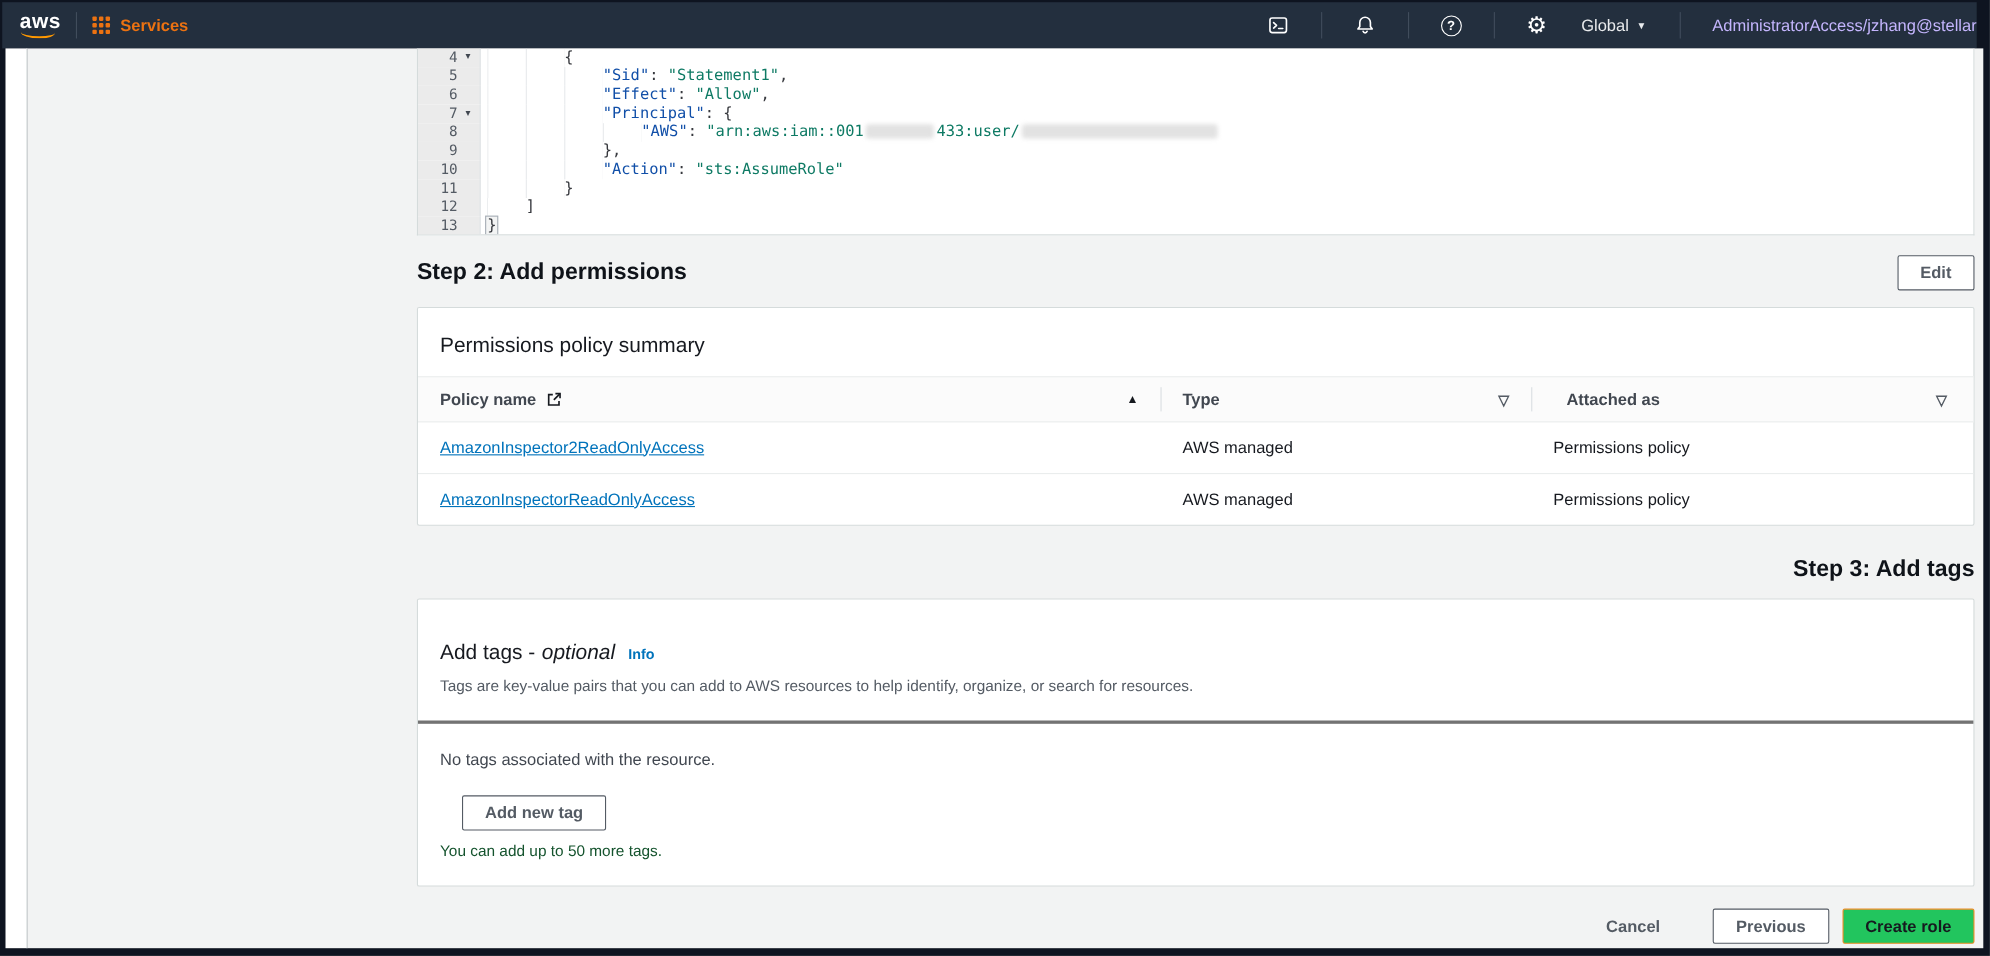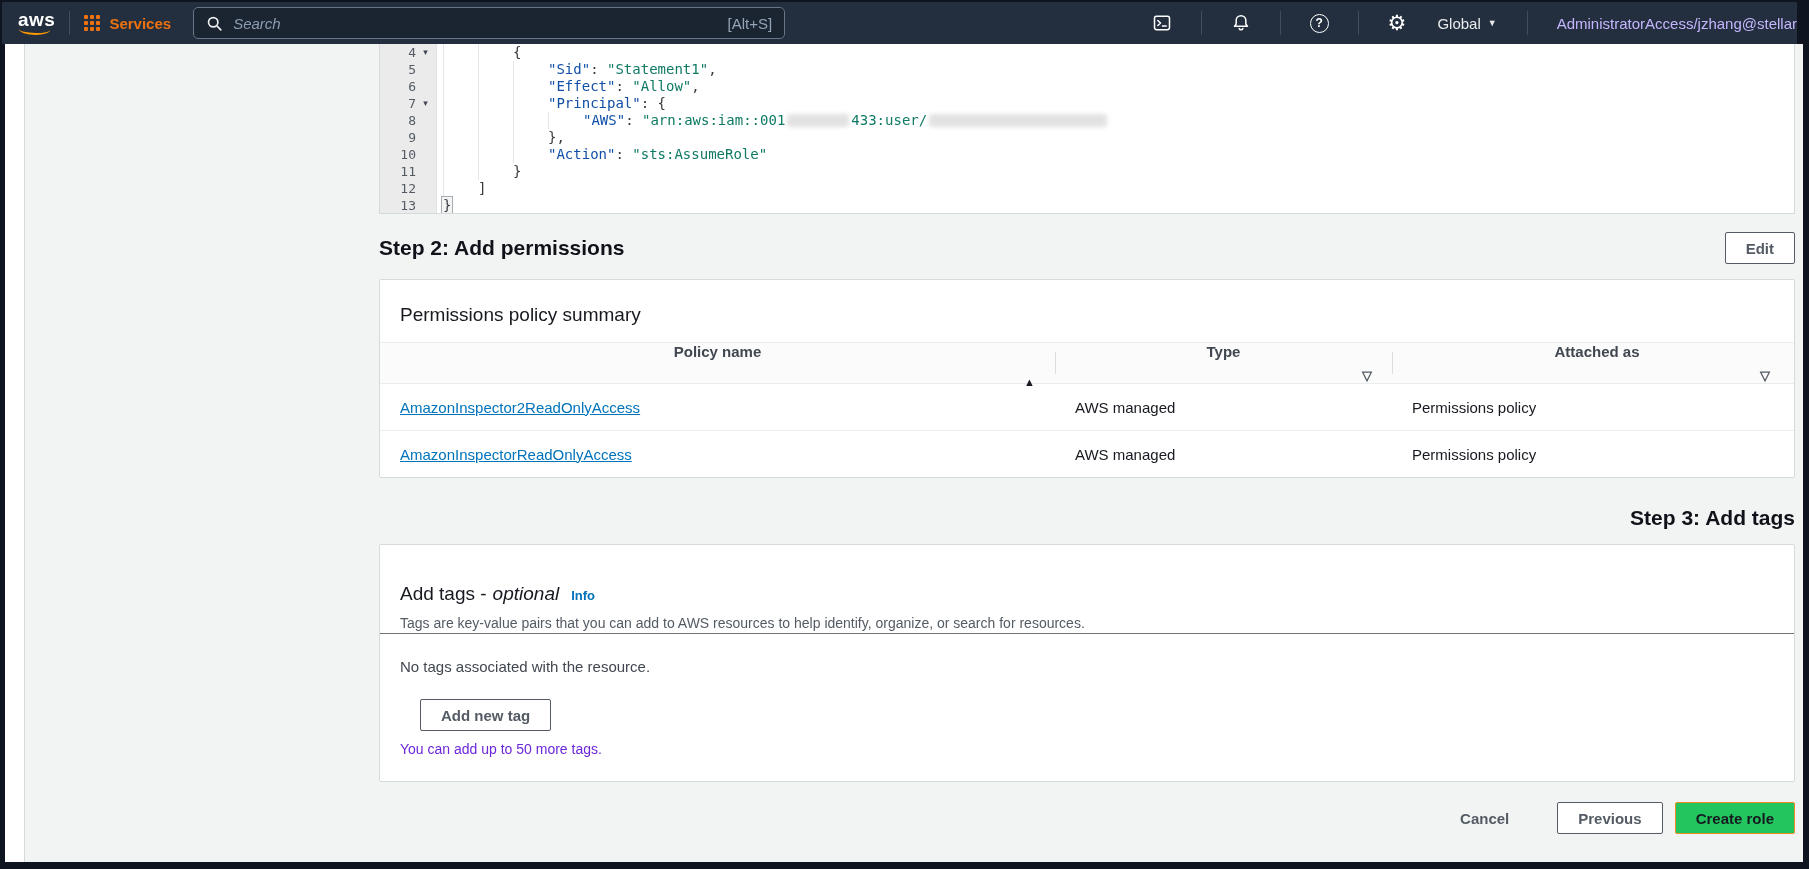--- a/index.html
+++ b/index.html
@@ -66,42 +66,42 @@
   .btn-primary{background:#22c55e;border-color:#ec8b24;color:#16191f;}
   .link-btn{font-weight:bold;font-size:15px;color:#545b64;cursor:pointer;}
   
   .card{background:#fff;border:1px solid #d5dbdb;border-radius:2px;box-sizing:border-box;}
   .card-1{margin-top:15px;}
   .card-title{padding:24px 20px 16px;font-size:19px;color:#16191f;}
   
   .th-row{display:flex;align-items:center;height:40px;background:#fbfbfb;
     border-top:1px solid #eaeded;border-bottom:1px solid #eaeded;
     font-weight:bold;color:#414750;font-size:15px;}
-  .th{display:flex;align-items:center;gap:8px;padding:0 20px;box-sizing:border-box;position:relative;height:100%;flex-direction:column;}
+  .th{display:flex;align-items:center;gap:8px;padding:0 20px;box-sizing:border-box;position:relative;height:100%;}
   .th + .th::before{content:'';position:absolute;left:0;top:9px;bottom:9px;width:1px;background:#d9dee2;}
   .col1{width:675px;}
   .col2{width:337px;}
   .col3{flex:1;padding-right:24px;padding-left:32px;}
   .sort-asc{margin-left:auto;font-size:11px;color:#16191f;cursor:pointer;}
   .filter-tri{margin-left:auto;font-size:13px;color:#545b64;cursor:pointer;}
   .tr{display:flex;align-items:center;height:46px;font-size:15px;color:#16191f;}
   .tr + .tr{border-top:1px solid #eaeded;}
   .td{padding:0 20px;box-sizing:border-box;}
   .policy-link{color:#0073bb;text-decoration:underline;cursor:pointer;}
   .step3-title{margin-top:28px;margin-bottom:14px;}
   
-  .card2-header{padding:20px 20px 2px;border-bottom:1px solid #737373;}
+  .card2-header{padding:20px 20px 24px;border-bottom:3px solid #737373;}
   .card2-title{font-size:19px;color:#16191f;display:flex;align-items:baseline;gap:6px;}
   .card2-title em{font-style:italic;margin-top:18px;}
   .info-link{font-size:13px;font-weight:bold;color:#0073bb;margin-left:6px;cursor:pointer;}
   .card2-desc{margin-top:10px;font-size:14px;color:#545b64;}
   .card2-body{padding:24px 20px 24px;}
   .empty-msg{font-size:15px;color:#414750;}
   .add-tag-btn{margin-top:24px;}
-  .limit-caption{margin-top:10px;font-size:14px;color:#6d28d9;}
+  .limit-caption{margin-top:10px;font-size:14px;color:#14532d;}
   
   .footer-actions{margin-top:20px;display:flex;align-items:center;justify-content:flex-end;}
   .footer-actions .link-btn{margin-right:28px;}
   .footer-actions .btn-primary{margin-left:12px;}
   svg{display:block;}
 </style>
 </head>
 <body>
 
 <div class="topnav">
@@ -113,28 +113,20 @@
         <span></span>
         <span></span>
         <span></span>
         <span></span>
         <span></span>
         <span></span>
         <span></span>
         <span></span>
     </span>
     <span>Services</span>
-  </div>
-  <div class="search-pill">
-    <svg width="17" height="17" viewBox="0 0 20 20">
-      <circle cx="8.5" cy="8.5" r="5.5" fill="none" stroke="#e9ebed" stroke-width="2"></circle>
-      <line x1="12.8" y1="12.8" x2="18" y2="18" stroke="#e9ebed" stroke-width="2"></line>
-    </svg>
-    <span class="search-placeholder">Search</span>
-    <span class="search-shortcut">[Alt+S]</span>
   </div>
   <div class="nav-right">
     <div class="nav-icon-btn">
       <svg width="20" height="20" viewBox="0 0 24 24">
         <rect x="3" y="4" width="18" height="16" rx="2.5" fill="none" stroke="#fff" stroke-width="1.8"></rect>
         <path d="M7 9l3.2 3L7 15" fill="none" stroke="#fff" stroke-width="1.8" stroke-linecap="round" stroke-linejoin="round"></path>
         <line x1="12.5" y1="15.5" x2="17" y2="15.5" stroke="#fff" stroke-width="1.8" stroke-linecap="round"></line>
       </svg>
     </div>
     <div class="nav-divider"></div>

